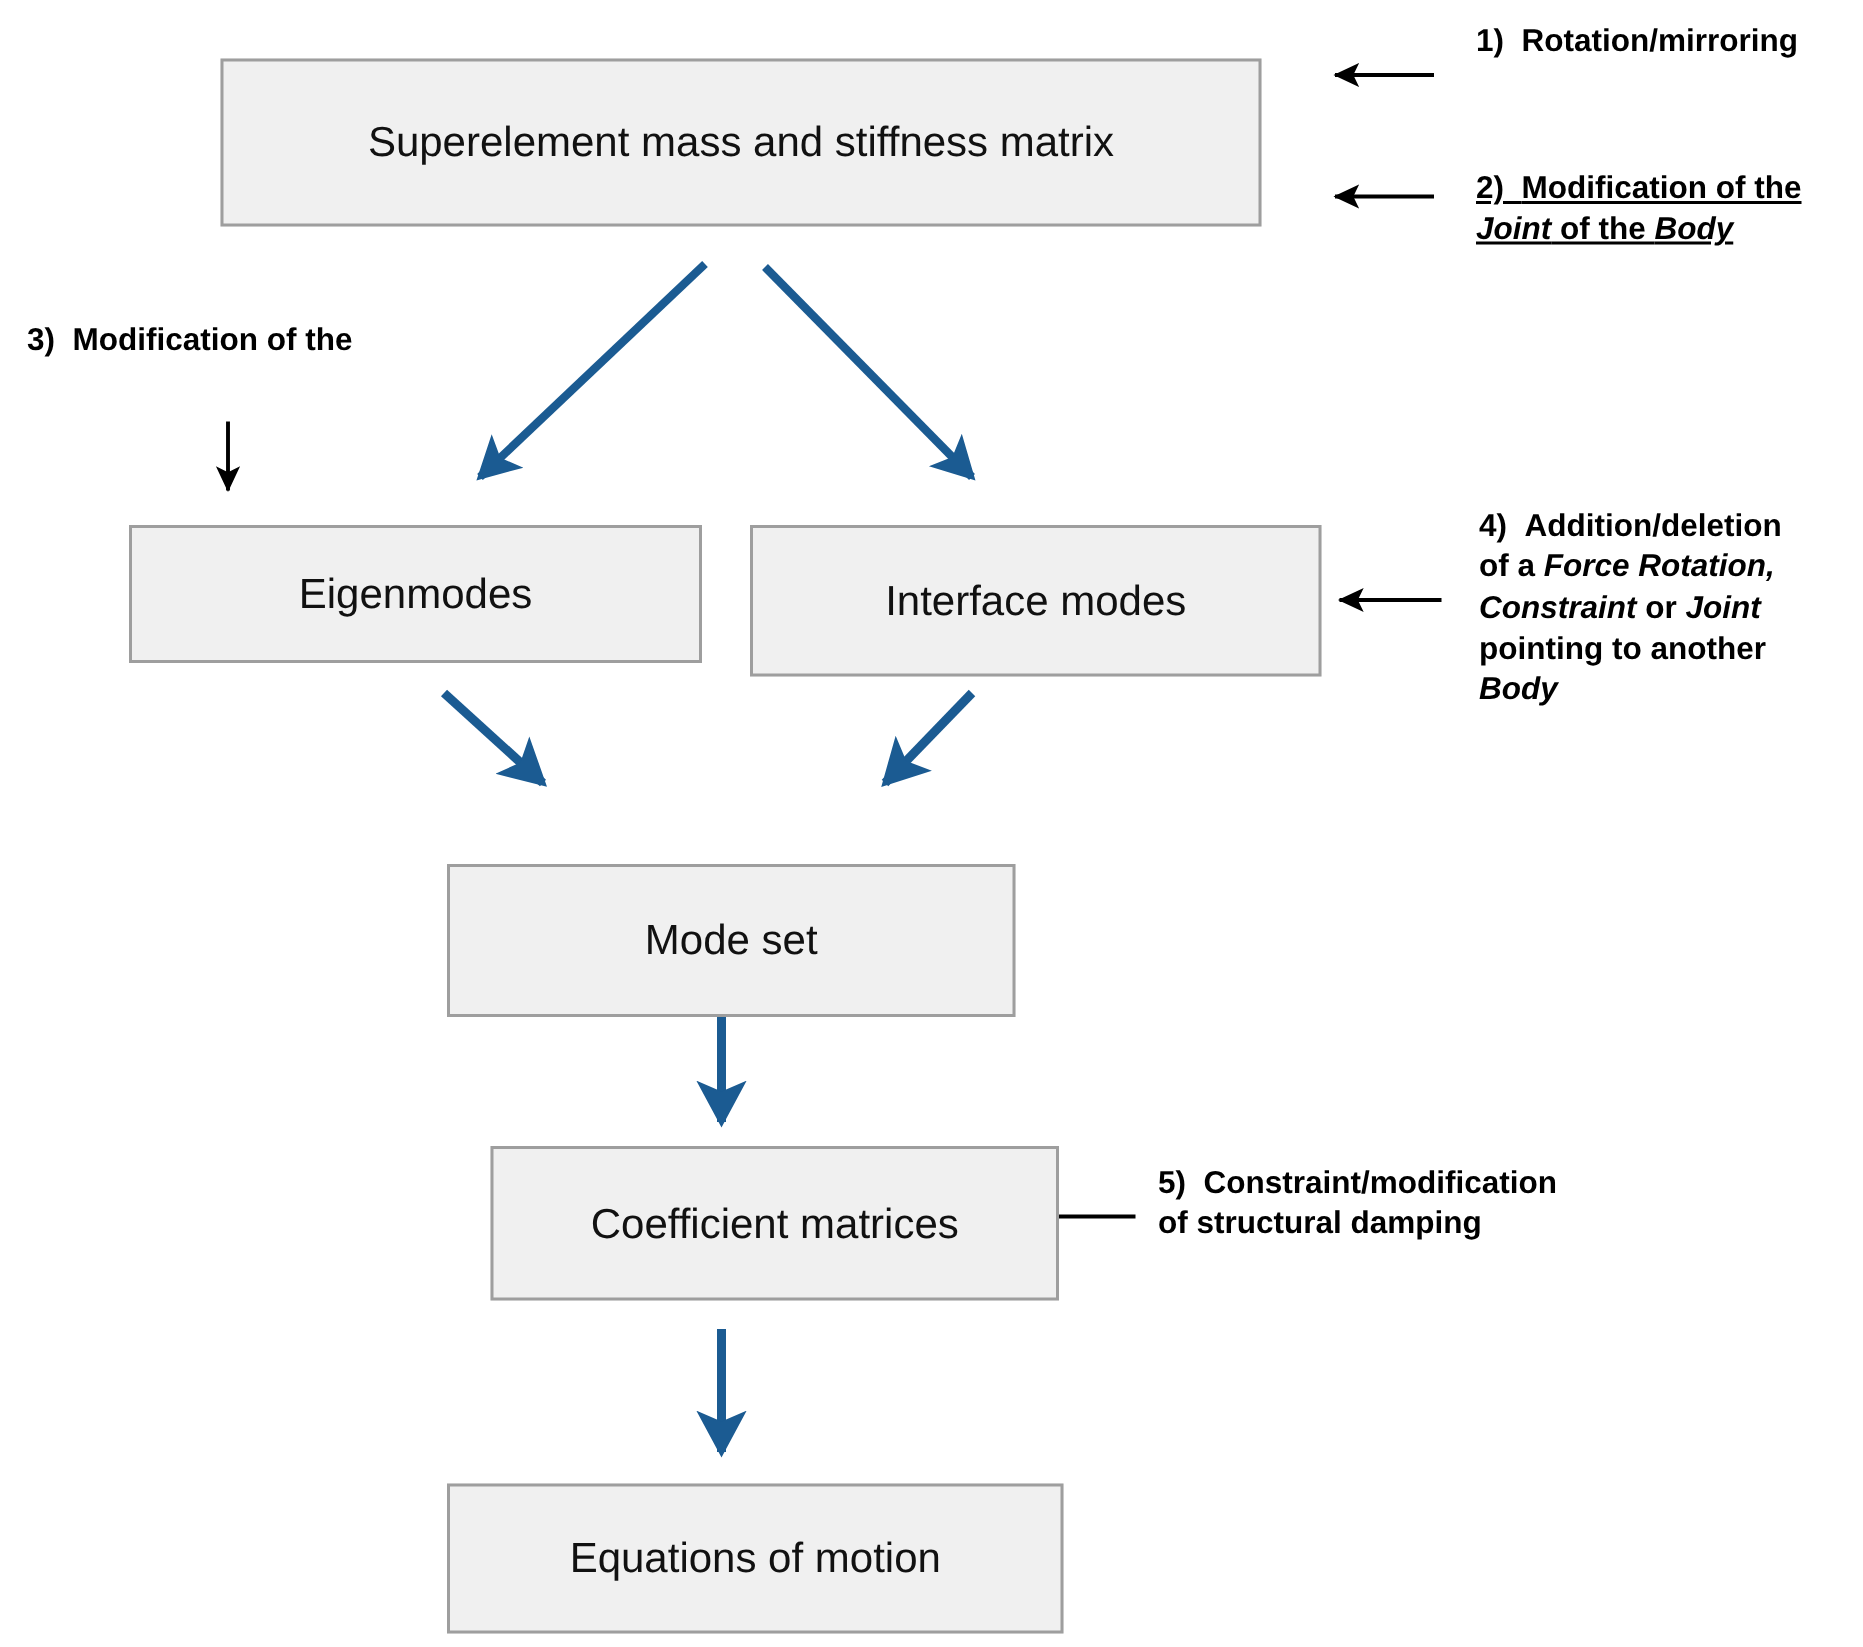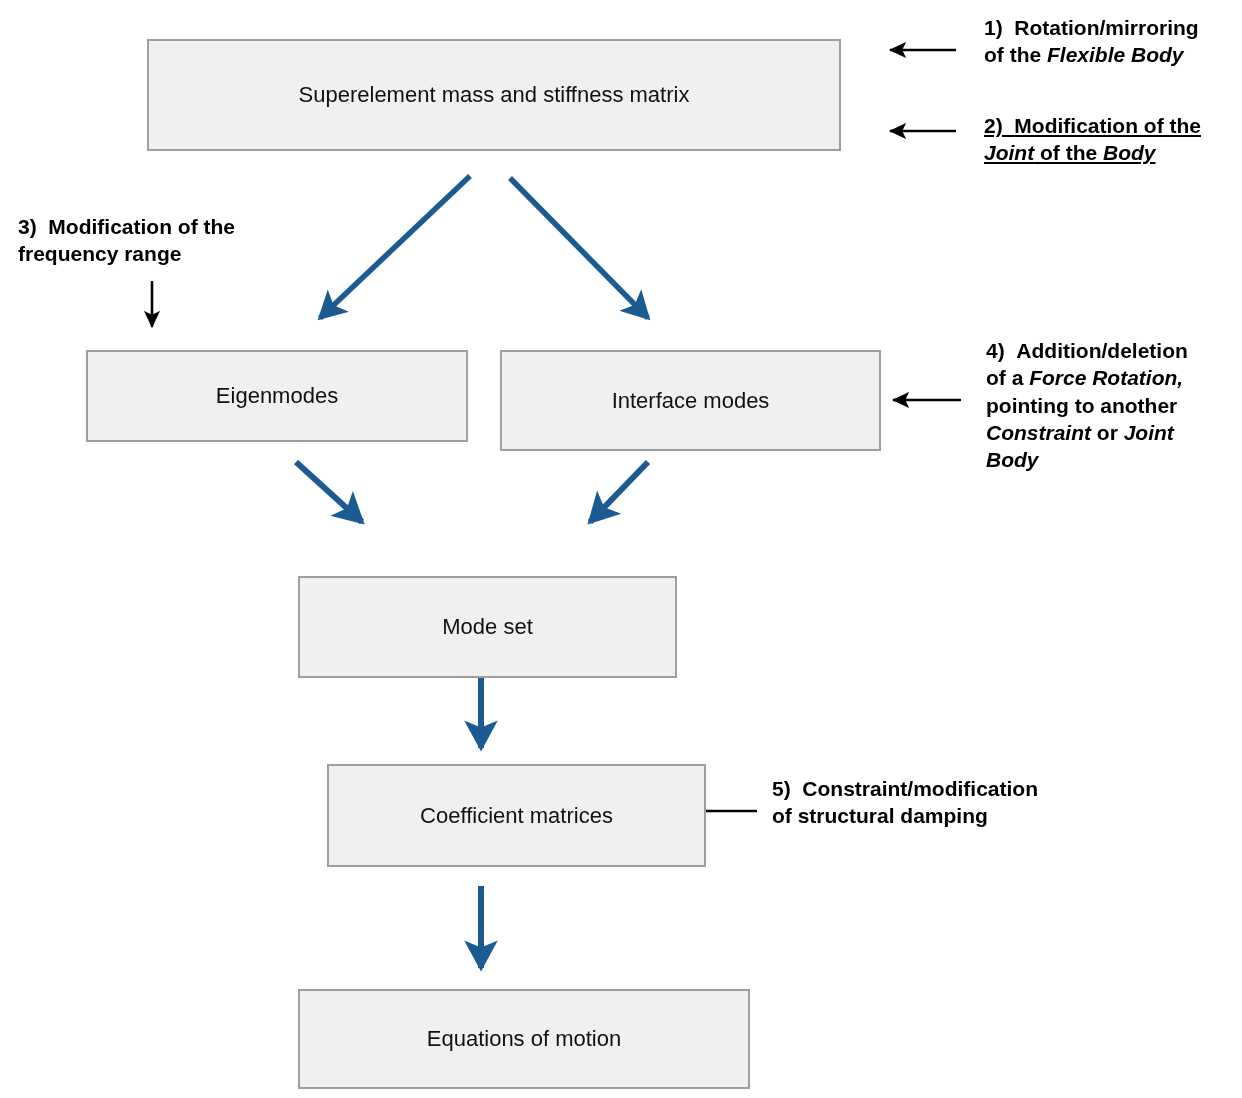--- a/index.html
+++ b/index.html
@@ -29,21 +29,21 @@
   .node {
     position: absolute;
     background: #f0f0f0;
     border: 2px solid #9e9e9e;
     box-sizing: border-box;
     display: flex;
     align-items: center;
     justify-content: center;
   }
   .node-label {
-    font-size: 22px;
+    font-size: 28px;
     font-weight: 400;
     color: #111111;
     letter-spacing: 0px;
     white-space: nowrap;
   }
   .annotation {
     position: absolute;
     font-size: 21px;
     font-weight: bold;
     line-height: 1.30;
@@ -108,44 +108,42 @@
   </div>
 
   <div class="node" style="left:298px; top:576px; width:379px; height:102px;">
     <span class="node-label">Mode set</span>
   </div>
 
   <div class="node" style="left:298px; top:764px; width:379px; height:103px;margin-left:29px;">
     <span class="node-label">Coefficient matrices</span>
   </div>
 
-  <div class="node" style="left:298px; top:989px; width:452px; height:100px;">
+  <div class="node" style="left:298px; top:989px; width:411px; height:100px;">
     <span class="node-label">Equations of motion</span>
   </div>
 
   <div class="annotation" style="left:984px; top:14px; width:256px;">
       <div><span class="num">1)&nbsp;&nbsp;</span><span>Rotation/mirroring</span></div>
-      <div><span>of the </span><span class="it">Flexible Body</span></div>
     </div>
 
   <div class="annotation" style="left:984px; top:112px; width:256px;text-decoration:underline;">
       <div><span class="num">2)&nbsp;&nbsp;</span><span>Modification of the</span></div>
       <div><span class="it">Joint</span><span> of the </span><span class="it">Body</span></div>
     </div>
 
   <div class="annotation" style="left:18px; top:213px; width:270px;">
       <div><span class="num">3)&nbsp;&nbsp;</span><span>Modification of the</span></div>
-      <div><span>frequency range</span></div>
     </div>
 
   <div class="annotation" style="left:986px; top:337px; width:250px;">
       <div><span class="num">4)&nbsp;&nbsp;</span><span>Addition/deletion</span></div>
       <div><span>of a </span><span class="it">Force Rotation,</span></div>
+      <div><span class="it">Constraint</span><span> or </span><span class="it">Joint</span></div>
       <div><span>pointing to another</span></div>
-      <div><span class="it">Constraint</span><span> or </span><span class="it">Joint</span></div>
       <div><span class="it">Body</span></div>
     </div>
 
   <div class="annotation" style="left:772px; top:775px; width:320px;">
       <div><span class="num">5)&nbsp;&nbsp;</span><span>Constraint/modification</span></div>
       <div><span>of structural damping</span></div>
     </div>
 
 </div>
 

